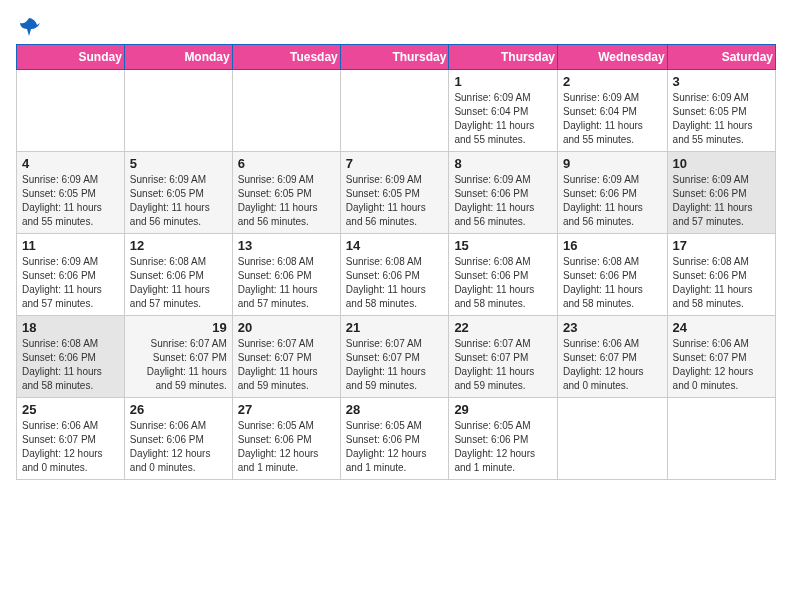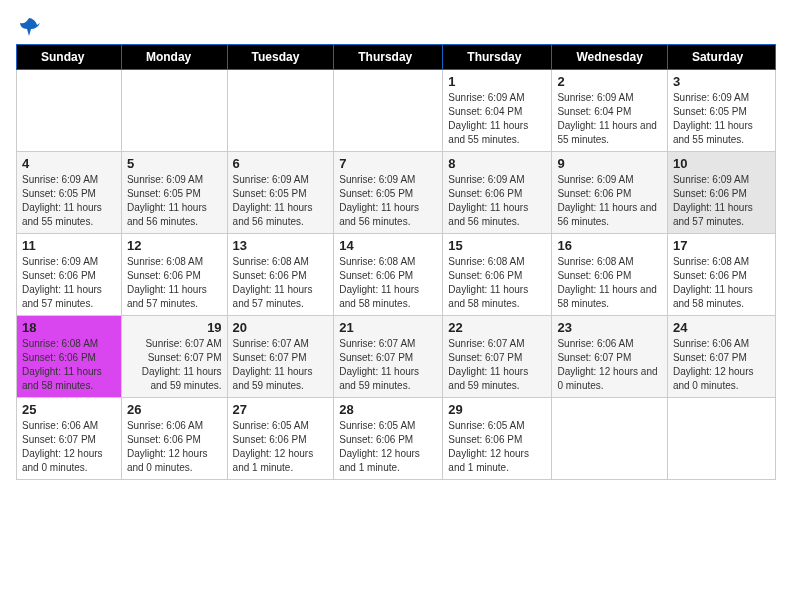--- a/index.html
+++ b/index.html
@@ -34,24 +34,24 @@
       font-size: 16px;
       color: #444;
       margin-top: 2px;
     }
     .calendar-table {
       width: 100%;
       border-collapse: collapse;
       font-size: 11px;
     }
     .calendar-table th {
-      background: #000000;
+      background: #ec4899;
       color: #fff;
-      text-align: left;
-      padding: 5px 24px;
+      text-align: right;
+      padding: 5px 2px;
       font-size: 12px;
       font-weight: bold;
       border: 1px solid #1565c0;
     }
     .calendar-table td {
       vertical-align: top;
       border: 1px solid #ccc;
       padding: 4px 5px;
       height: 80px;
       width: 113px;
@@ -214,21 +214,21 @@
 Daylight: 11 hours and 58 minutes.</div>
         </td>
         <td>
           <span class="day-number">17</span>
           <div class="day-info" style="white-space: pre-line;">Sunrise: 6:08 AM
 Sunset: 6:06 PM
 Daylight: 11 hours and 58 minutes.</div>
         </td>
       </tr>
       <tr>
-        <td style="background: #d946ef;">
+        <td style="background: #e5e5e5;">
           <span class="day-number">18</span>
           <div class="day-info" style="white-space: pre-line;">Sunrise: 6:08 AM
 Sunset: 6:06 PM
 Daylight: 11 hours and 58 minutes.</div>
         </td>
         <td style="background: rgb(245, 245, 245); text-align: right;">
           <span class="day-number">19</span>
           <div class="day-info" style="white-space: pre-line;">Sunrise: 6:07 AM
 Sunset: 6:07 PM
 Daylight: 11 hours and 59 minutes.</div>

